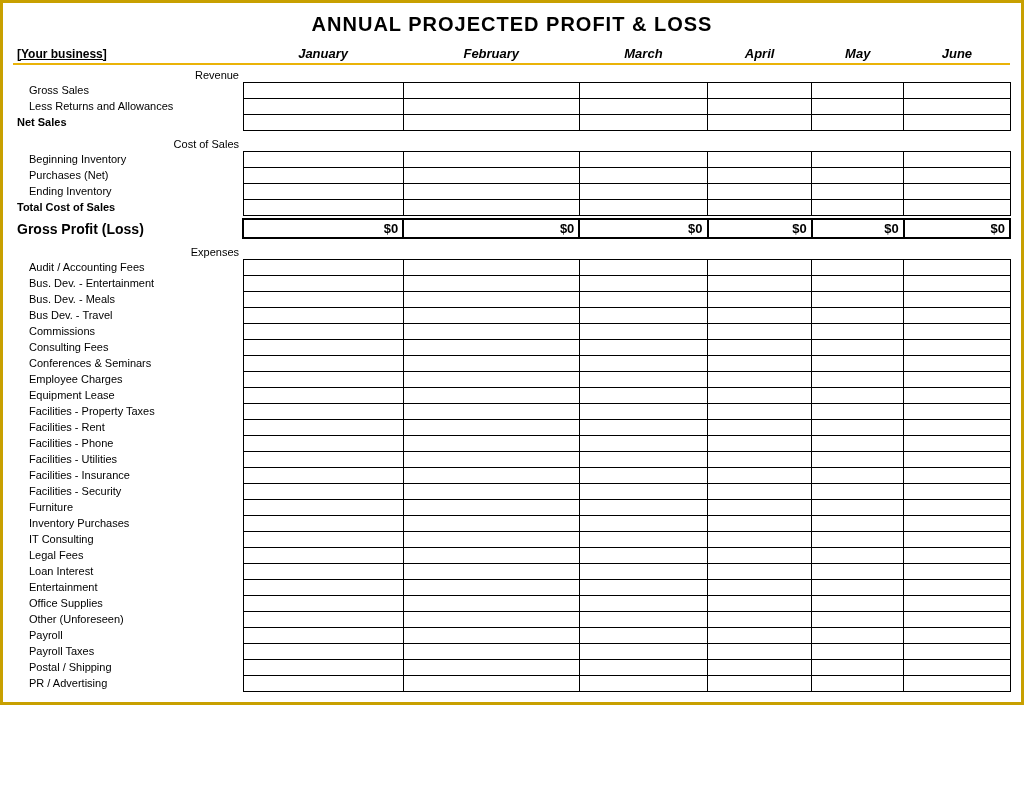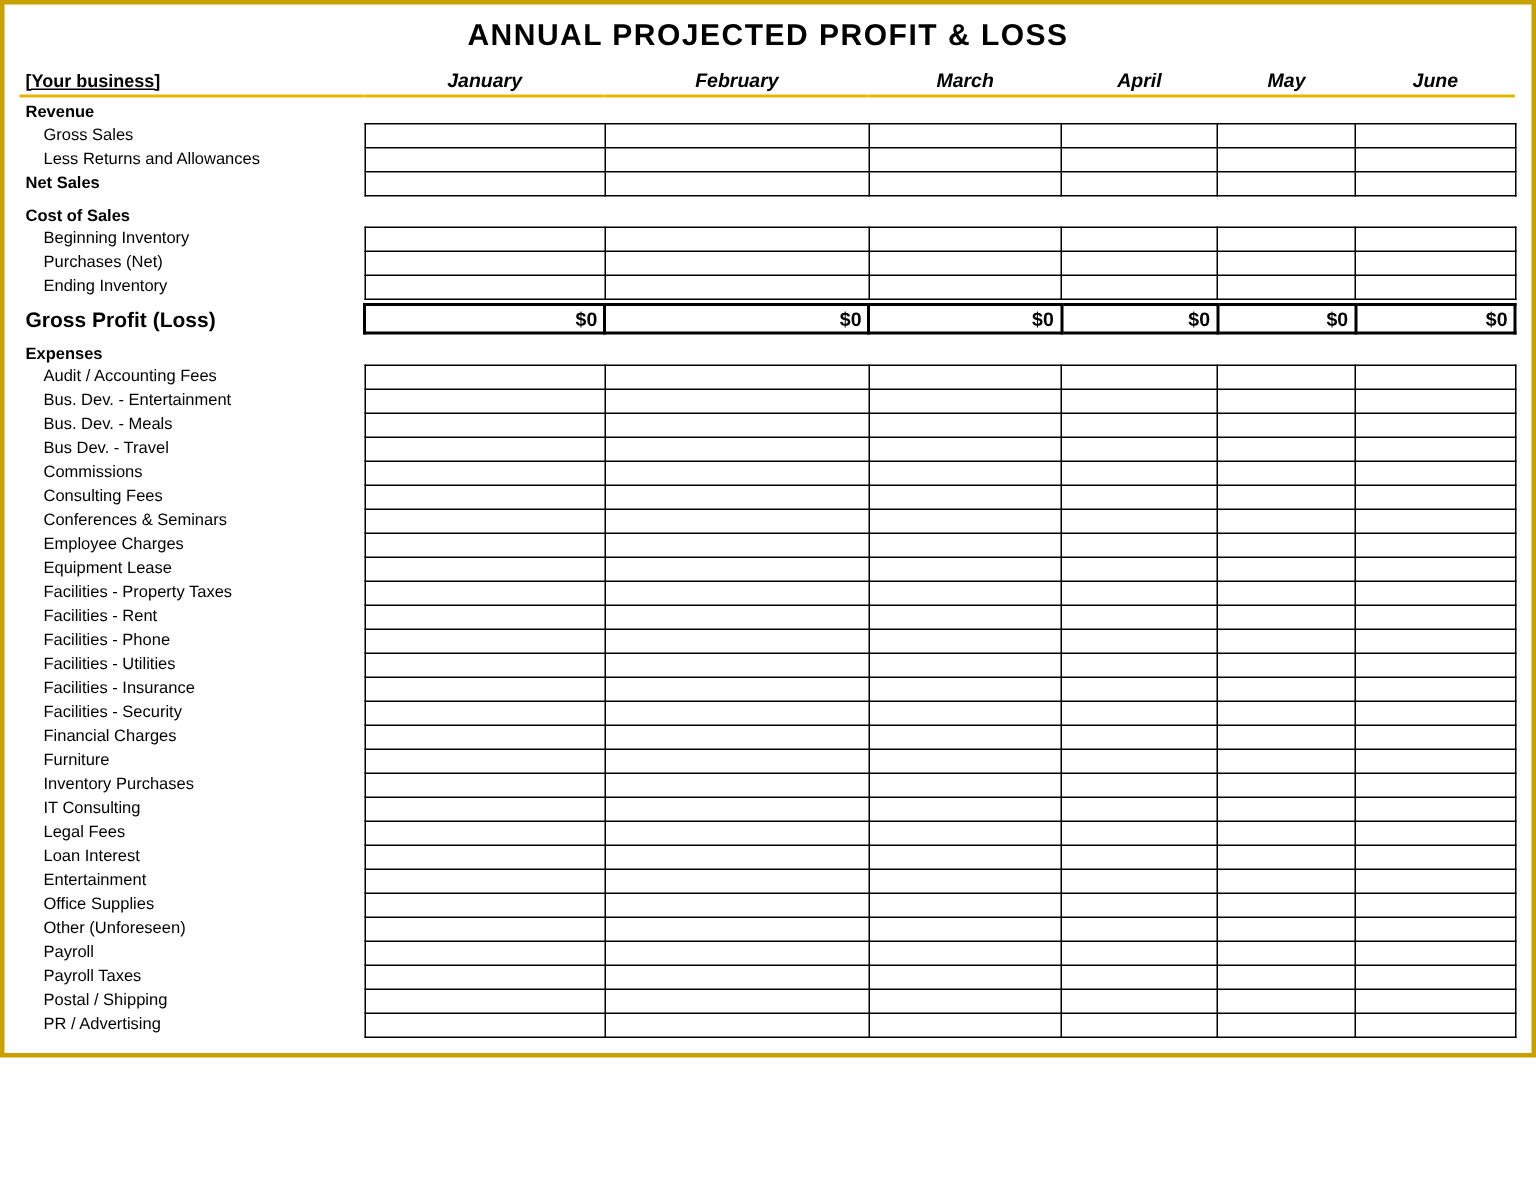--- a/index.html
+++ b/index.html
@@ -50,23 +50,24 @@
     td.data-cell {
       border: 1px solid #000;
       text-align: right;
       font-size: 11px;
     }
     td.data-cell.empty {
       background: #fff;
     }
 
     .section-header {
-      font-weight: bold;
+      font-weight: normal;
       font-size: 12px;
       padding-top: 4px;
+      text-align: right;
     }
     .indent {
       padding-left: 16px;
       font-size: 11px;
     }
     .net-bold {
       font-weight: bold;
       font-size: 11px;
     }
     .gross-profit-row td {
@@ -165,20 +166,29 @@
     <tr>
       <td class="label-cell indent">Ending Inventory</td>
       <td class="data-cell empty"></td>
         <td class="data-cell empty"></td>
         <td class="data-cell empty"></td>
         <td class="data-cell empty"></td>
         <td class="data-cell empty"></td>
         <td class="data-cell empty"></td>
     </tr>
 
+    <tr>
+      <td class="label-cell net-bold">Total Cost of Sales</td>
+      <td class="data-cell empty"></td>
+        <td class="data-cell empty"></td>
+        <td class="data-cell empty"></td>
+        <td class="data-cell empty"></td>
+        <td class="data-cell empty"></td>
+        <td class="data-cell empty"></td>
+    </tr>
   <tr class="spacer-row">
         <td colspan="7"></td>
       </tr>
   <tr class="gross-profit-row">
     <td class="label-cell">Gross Profit (Loss)</td>
     <td class="data-cell">$0</td>
         <td class="data-cell">$0</td>
         <td class="data-cell">$0</td>
         <td class="data-cell">$0</td>
         <td class="data-cell">$0</td>
@@ -336,29 +346,20 @@
     <tr>
       <td class="label-cell indent">Facilities - Security</td>
       <td class="data-cell empty"></td>
         <td class="data-cell empty"></td>
         <td class="data-cell empty"></td>
         <td class="data-cell empty"></td>
         <td class="data-cell empty"></td>
         <td class="data-cell empty"></td>
     </tr>
 
-    <tr>
-      <td class="label-cell indent">Financial Charges</td>
-      <td class="data-cell empty"></td>
-        <td class="data-cell empty"></td>
-        <td class="data-cell empty"></td>
-        <td class="data-cell empty"></td>
-        <td class="data-cell empty"></td>
-        <td class="data-cell empty"></td>
-    </tr>
 
     <tr>
       <td class="label-cell indent">Furniture</td>
       <td class="data-cell empty"></td>
         <td class="data-cell empty"></td>
         <td class="data-cell empty"></td>
         <td class="data-cell empty"></td>
         <td class="data-cell empty"></td>
         <td class="data-cell empty"></td>
     </tr>

